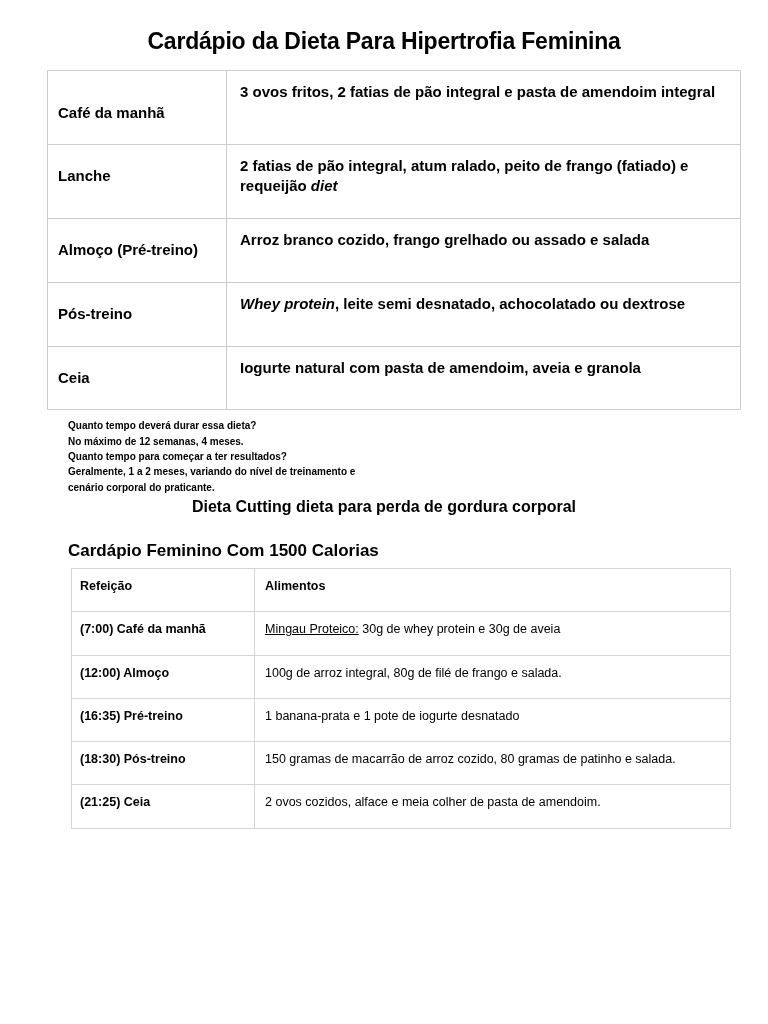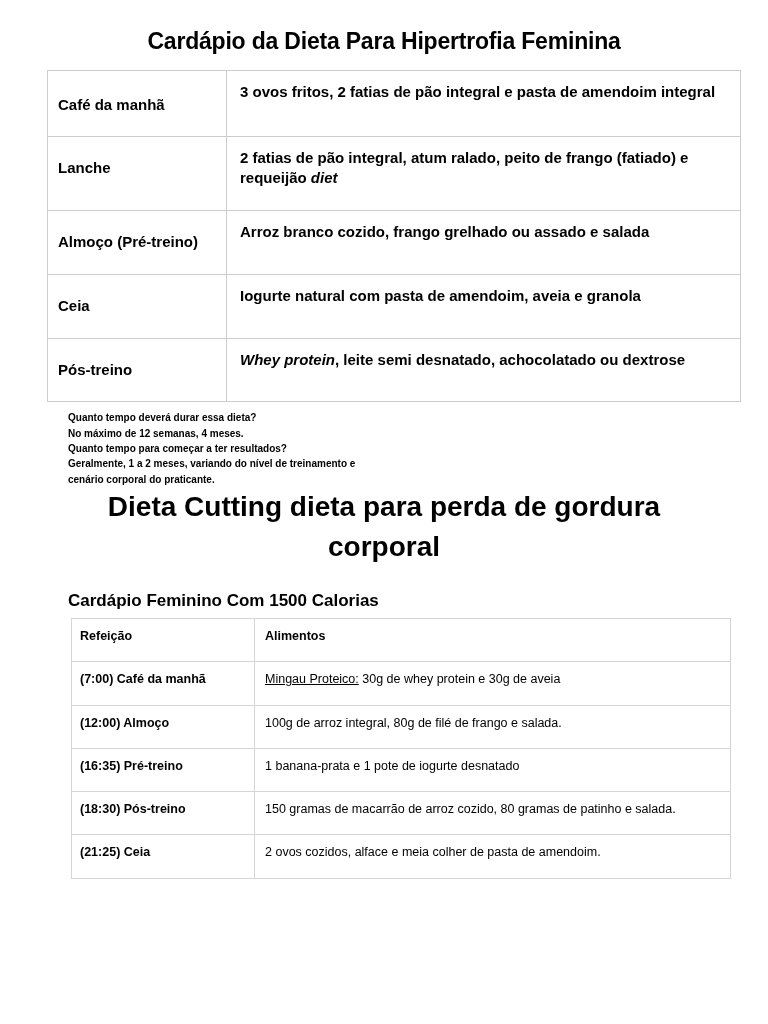--- a/index.html
+++ b/index.html
@@ -29,21 +29,21 @@
     font-size: 23px;
     font-weight: bold;
     letter-spacing: -0.2px;
     margin: 0;
     padding: 28px 0 14px 0;
     line-height: 1.2;
   }
 
   .section-title {
     text-align: center;
-    font-size: 28px;
+    font-size: 16px;
     font-weight: bold;
     line-height: 1.45;
     margin: 0;
     padding: 0 105px;
   }
 
   .subsection-title {
     font-size: 17px;
     font-weight: bold;
     margin: 0;
@@ -63,21 +63,21 @@
     vertical-align: top;
     font-size: 15px;
     font-weight: bold;
     line-height: 1.32;
     padding: 11px 10px 22px 10px;
   }
   .table-hypertrophy td.meal {
     width: 158px;
     padding-top: 21px;
   }
-  .table-hypertrophy tr.r-first td.meal { padding-top: 24px; }
+  .table-hypertrophy tr.r-first td.meal { padding-top: 32px; }
   .table-hypertrophy td.food {
     padding-left: 13px;
   }
   .table-hypertrophy .em {
     font-style: italic;
   }
 
   
   .notes {
     margin: 0;
@@ -142,26 +142,26 @@
       </tr>
       <tr>
         <td class="meal">Lanche</td>
         <td class="food"><span>2 fatias de pão integral, atum ralado, peito de frango (fatiado) e requeijão </span><span class="em">diet</span><span></span></td>
       </tr>
       <tr>
         <td class="meal">Almoço (Pré-treino)</td>
         <td class="food"><span>Arroz branco cozido, frango grelhado ou assado e salada</span><span class="em"></span><span></span></td>
       </tr>
       <tr>
+        <td class="meal">Pós-treino</td>
+        <td class="food"><span></span><span class="em">Whey protein</span><span>, leite semi desnatado, achocolatado ou dextrose</span></td>
+      </tr>
+      <tr>
         <td class="meal">Ceia</td>
         <td class="food"><span>Iogurte natural com pasta de amendoim, aveia e granola</span><span class="em"></span><span></span></td>
-      </tr>
-      <tr>
-        <td class="meal">Pós-treino</td>
-        <td class="food"><span></span><span class="em">Whey protein</span><span>, leite semi desnatado, achocolatado ou dextrose</span></td>
       </tr>
     </tbody>
   </table>
 
   <div class="notes">
     <span class="line">Quanto tempo deverá durar essa dieta?</span>
     <span class="line">No máximo de 12 semanas, 4 meses.</span>
     <span class="line">Quanto tempo para começar a ter resultados?</span>
     <span class="line">Geralmente, 1 a 2 meses, variando do nível de treinamento e</span>
     <span class="line">cenário corporal do praticante.</span>

